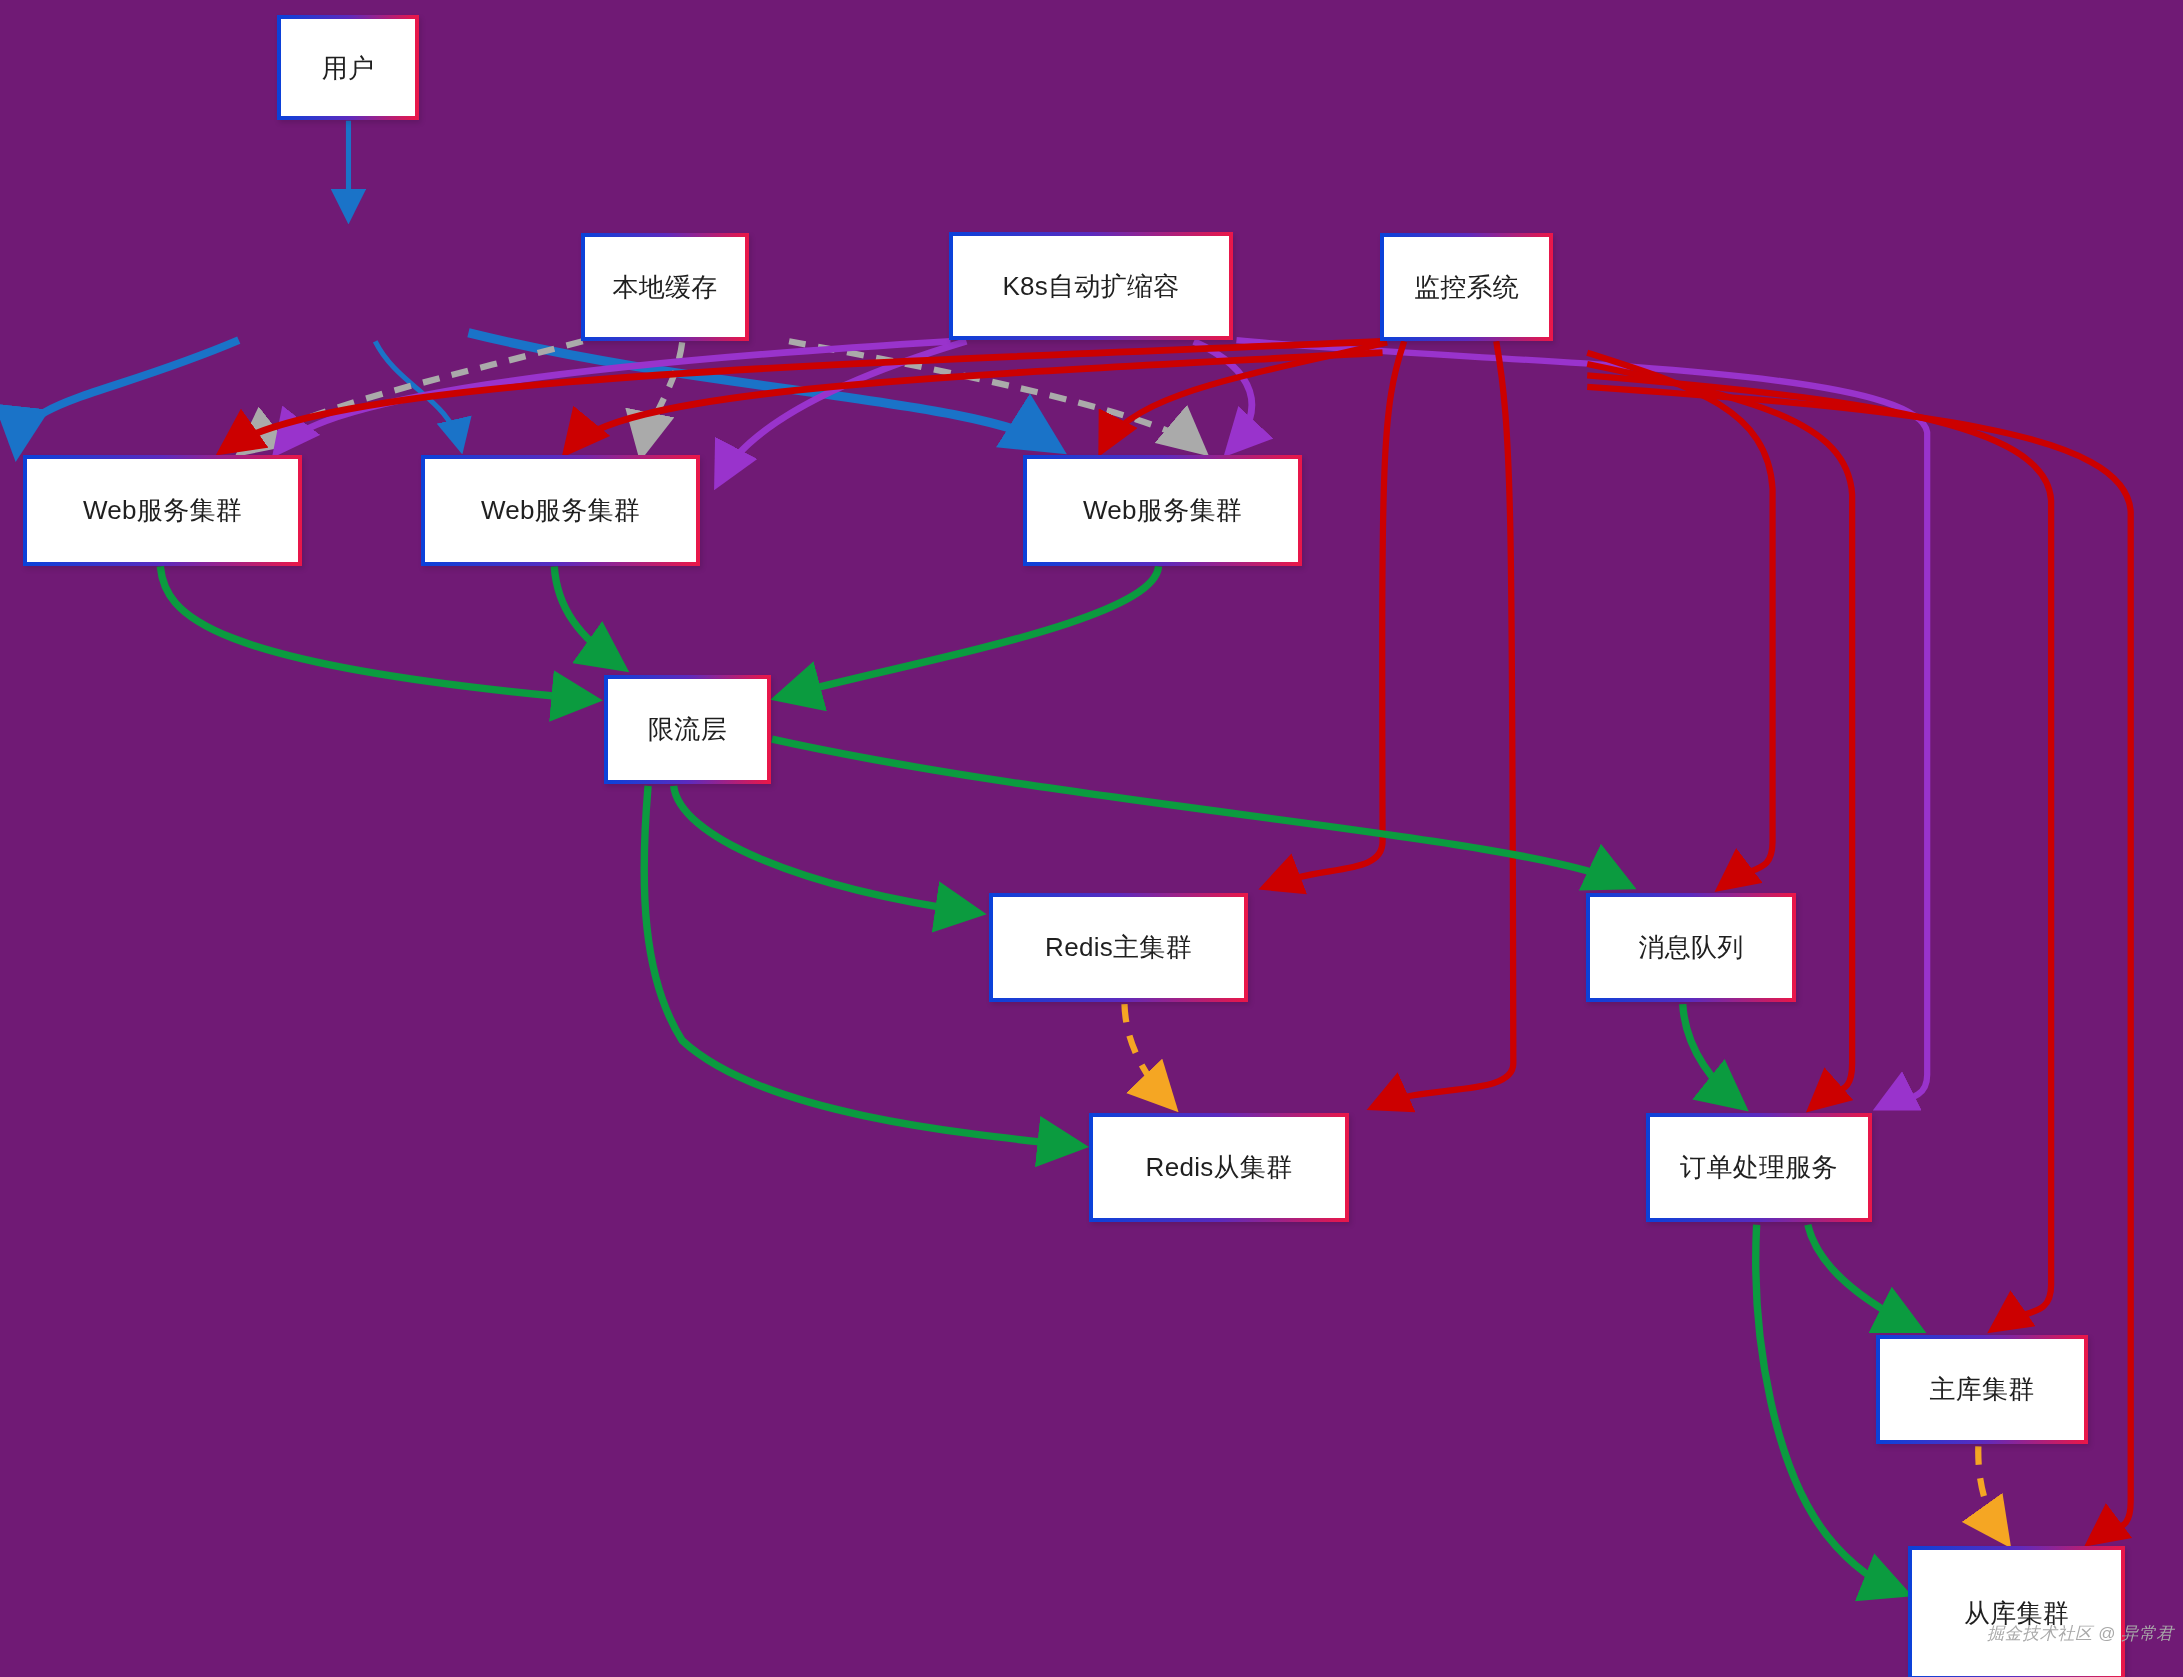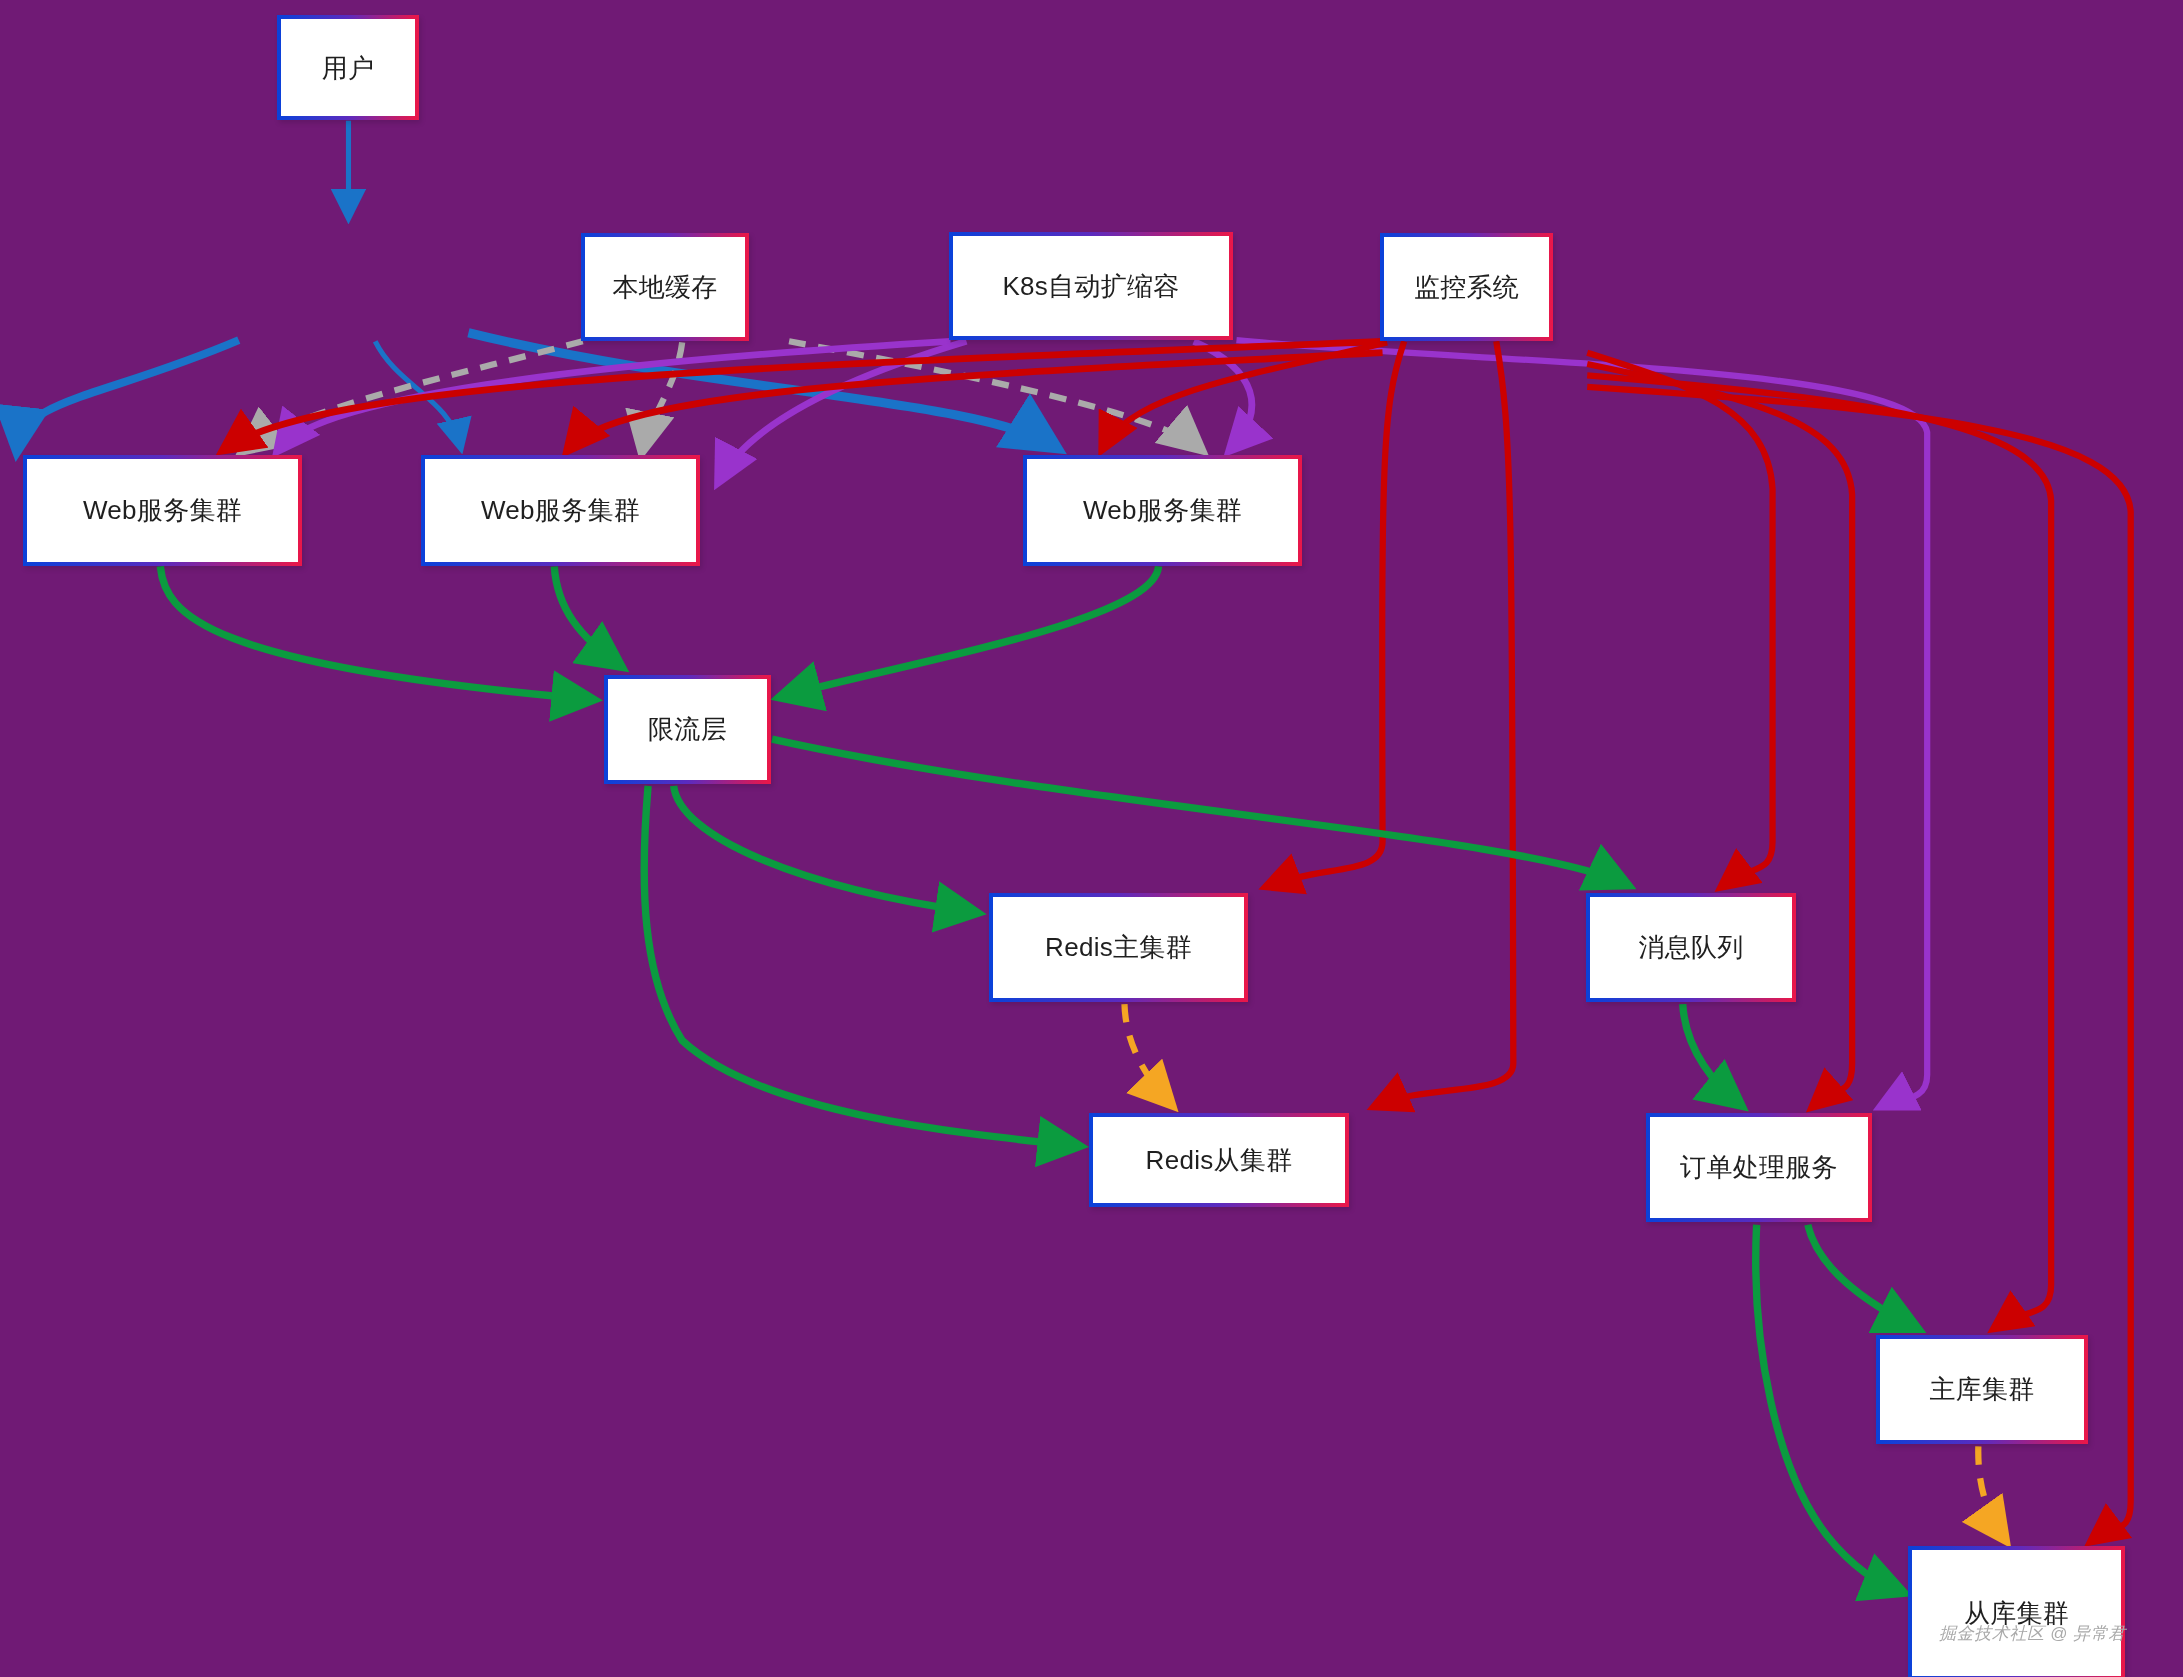--- a/index.html
+++ b/index.html
@@ -45,20 +45,21 @@
     font-weight: 400;
   }
   .watermark {
     position: absolute;
     font-size: 17px;
     color: #a9a9a9;
     font-style: italic;
     white-space: nowrap;
     letter-spacing: 0.6px;
     z-index: 9;
+    margin-left: 48px;
   }
 </style>
 </head>
 <body>
 
 <div id="canvas">
 
   <svg id="edges" viewBox="0 0 3840 2951" xmlns="http://www.w3.org/2000/svg">
     <defs>
       <marker id="ah-blue" markerWidth="7" markerHeight="7" refX="5.4" refY="3.5" orient="auto" markerUnits="strokeWidth">
@@ -221,21 +222,21 @@
   </div>
 
   <div class="node" style="left:989px;top:893px;width:259px;height:109px;">
     <span class="node-label">Redis主集群</span>
   </div>
 
   <div class="node" style="left:1586px;top:893px;width:210px;height:109px;">
     <span class="node-label">消息队列</span>
   </div>
 
-  <div class="node" style="left:1089px;top:1113px;width:260px;height:94px;justify-content:center;">
+  <div class="node" style="left:1089px;top:1113px;width:260px;height:109px;justify-content:center;">
     <span class="node-label">Redis从集群</span>
   </div>
 
   <div class="node" style="left:1646px;top:1113px;width:226px;height:109px;">
     <span class="node-label">订单处理服务</span>
   </div>
 
   <div class="node" style="left:1876px;top:1335px;width:212px;height:109px;">
     <span class="node-label">主库集群</span>
   </div>

